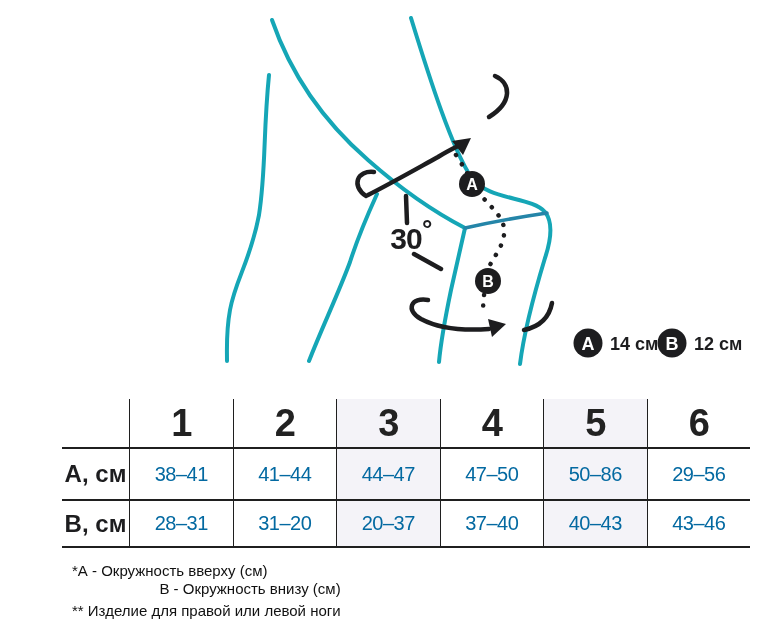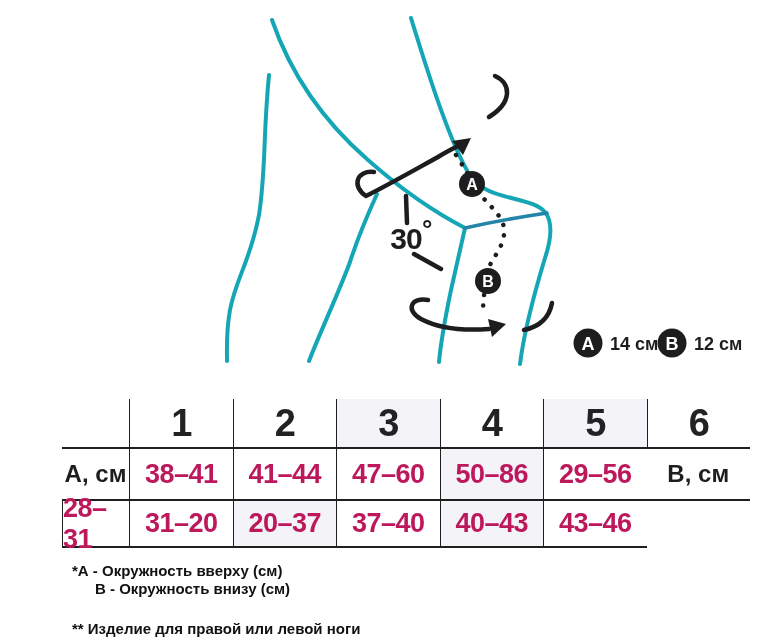--- a/index.html
+++ b/index.html
@@ -10,27 +10,27 @@
   
   .size-table{position:absolute;left:62px;top:399px;display:grid;
               grid-template-columns:67px repeat(6,103.5px);
               grid-template-rows:50px 52px 47px;box-sizing:border-box;}
   .cell{box-sizing:border-box;display:flex;align-items:center;justify-content:center;}
   .cell.vline{border-left:1.6px solid #1f1f1f;}
   .cell.hline{border-bottom:2px solid #1f1f1f;}
   .cell.shaded{background:#f4f3f8;}
   .size-num{font-size:38px;font-weight:700;color:#222;letter-spacing:-1px;}
   .row-label{font-size:24px;font-weight:700;color:#1d1d1f;}
-  .range-val{font-size:27px;font-weight:700;color:#be185d;letter-spacing:-0.5px;}
+  .range-val{font-size:20px;font-weight:400;color:#0369a1;letter-spacing:-0.5px;}
 
   
-  .footnotes{position:absolute;left:72px;top:562px;font-size:15px;font-weight:700;
+  .footnotes{position:absolute;left:72px;top:562px;font-size:15px;font-weight:400;
              color:#111;line-height:18px;}
-  .footnote-b{margin-left:23px;}
-  .footnote-product{margin-top:22px;}
+  .footnote-b{margin-left:23px;text-align:right;}
+  .footnote-product{margin-top:4px;}
 </style>
 </head>
 <body>
 
 <div class="stage">
 
   <svg width="782" height="396" viewBox="0 0 782 396" style="position:absolute;left:0;top:0;">
 
     <g fill="none" stroke="#15a6b6" stroke-width="4" stroke-linecap="round">
       <path d="M 272,20 C 290,72 322,120 368,160 C 402,190 438,214 465,228"></path>
@@ -98,22 +98,25 @@
 
     <div class="cell hline">
         <span class="row-label">А, см</span>
       </div>
     <div class="cell vline hline">
         <span class="range-val">38–41</span>
       </div>
     <div class="cell vline hline">
         <span class="range-val">41–44</span>
       </div>
+    <div class="cell vline hline shaded">
+        <span class="range-val">44–47</span>
+      </div>
     <div class="cell vline hline">
-        <span class="range-val">47–60</span>
+        <span class="range-val">47–50</span>
       </div>
     <div class="cell vline hline shaded">
         <span class="range-val">50–86</span>
       </div>
     <div class="cell vline hline">
         <span class="range-val">29–56</span>
       </div>
 
     <div class="cell hline">
         <span class="row-label">В, см</span>

